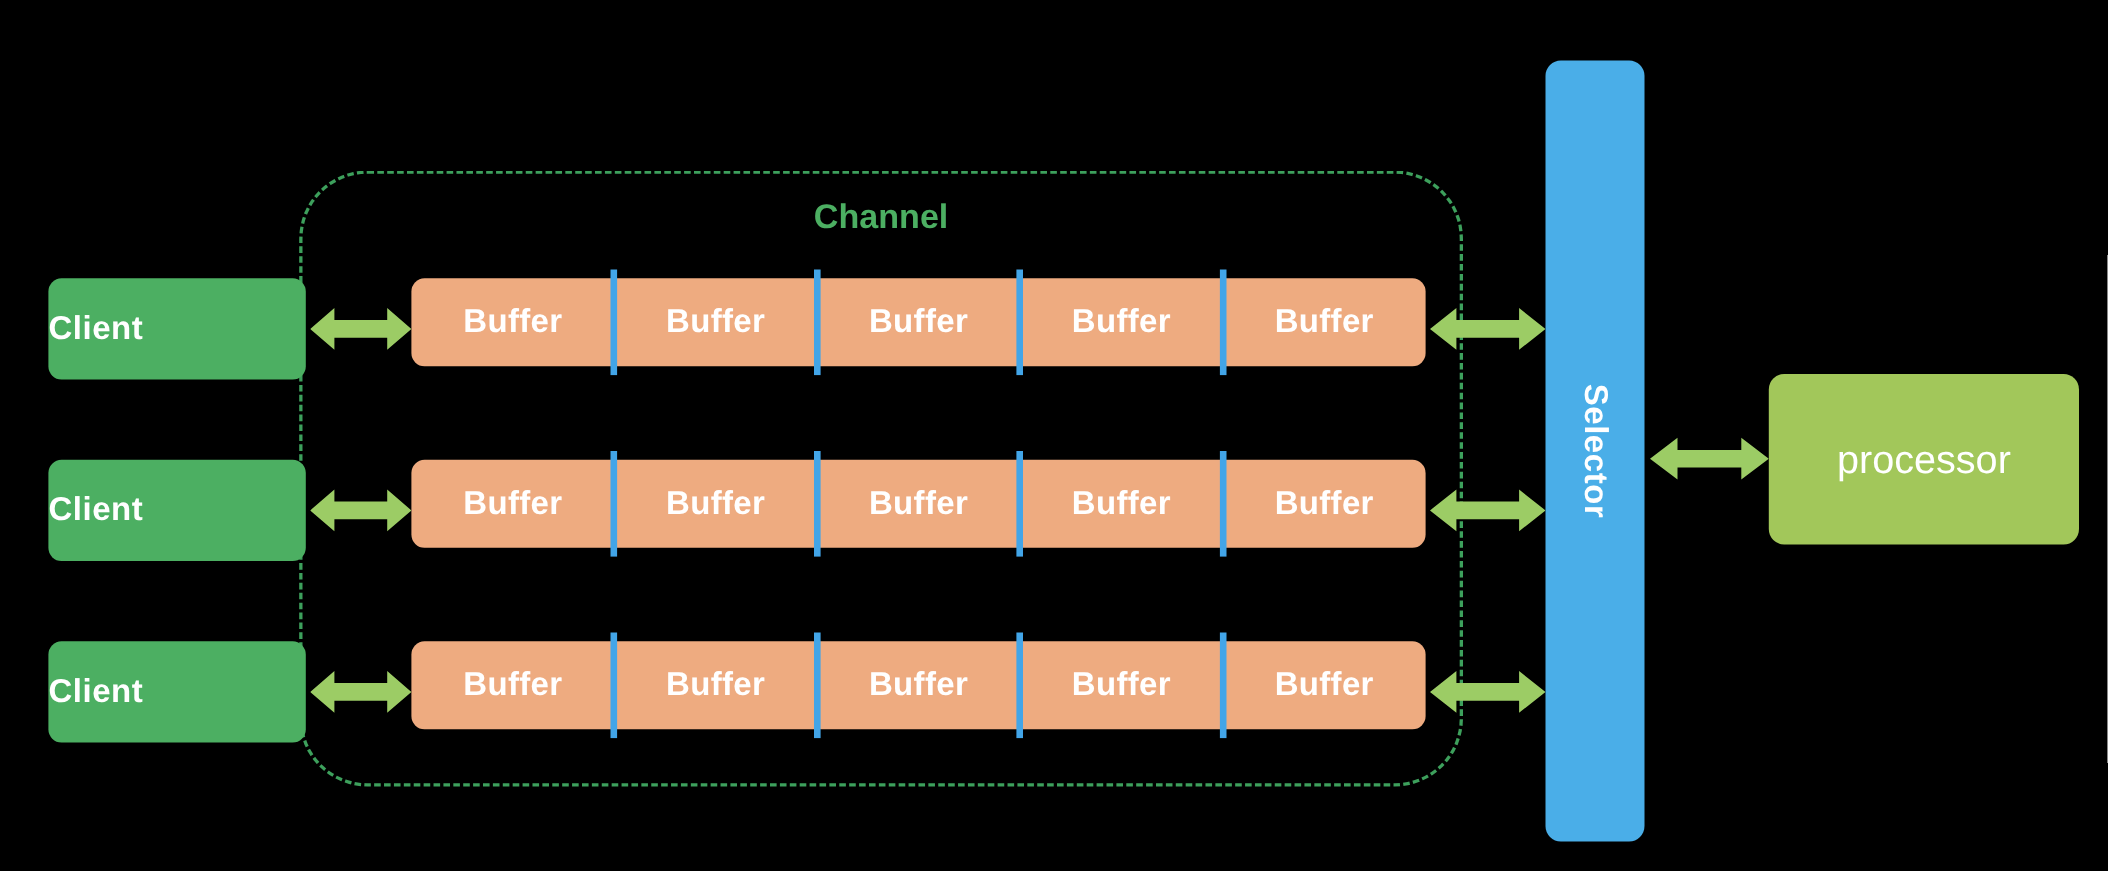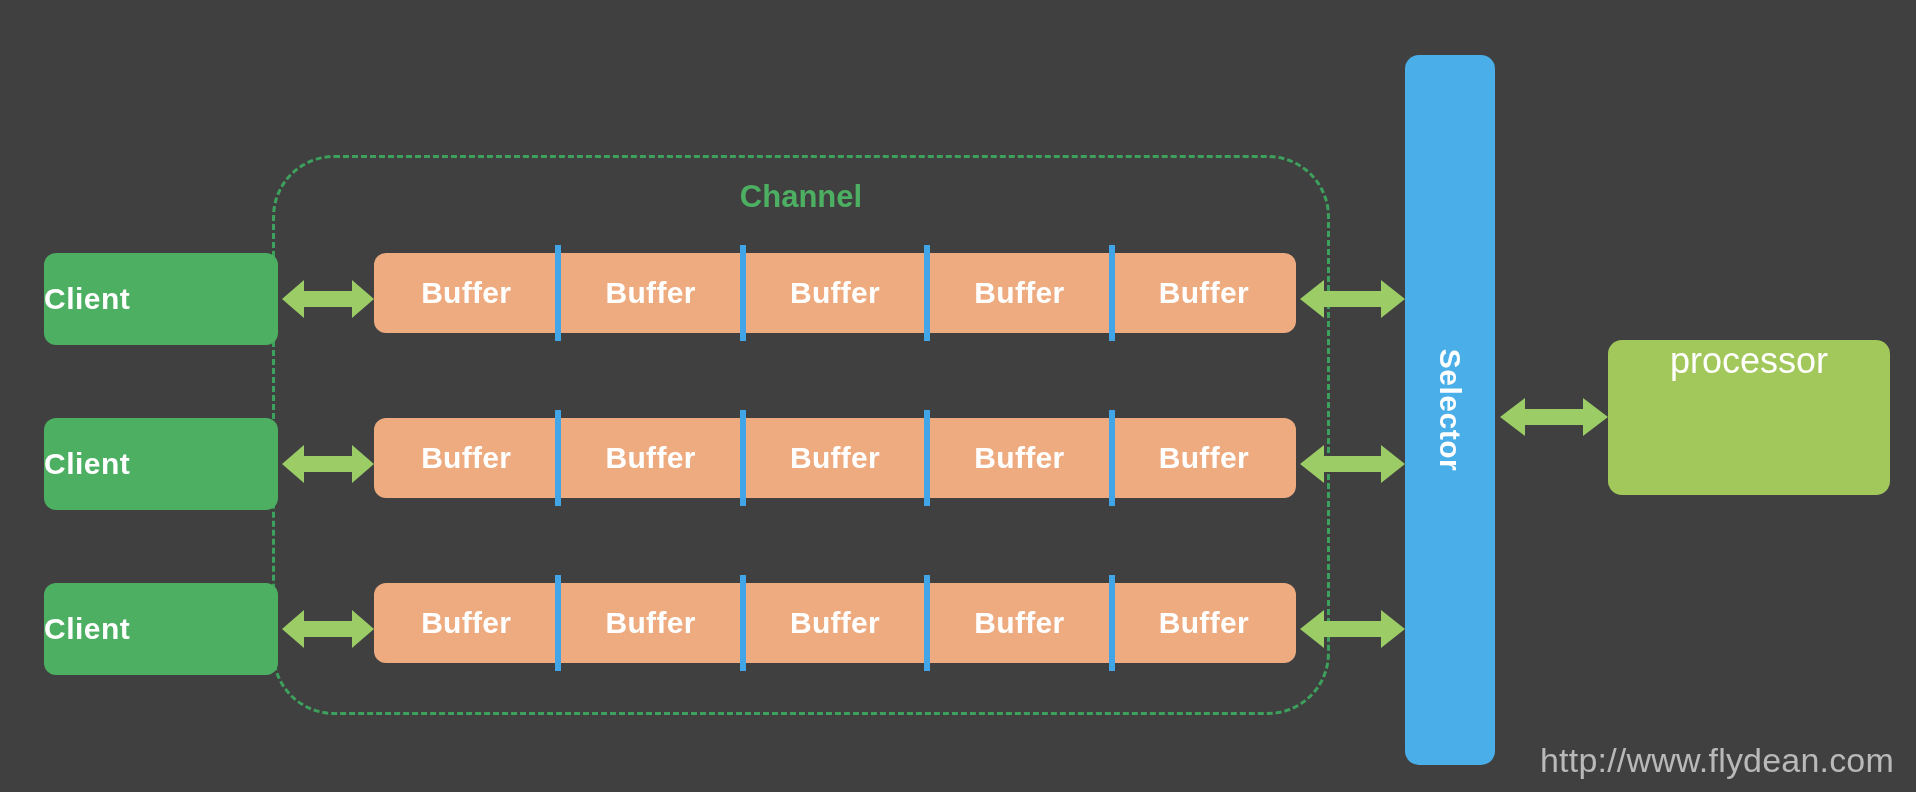--- a/index.html
+++ b/index.html
@@ -7,21 +7,21 @@
     padding: 0;
     background: #ffffff;
   }
   body {
     font-family: "Liberation Sans", sans-serif;
   }
   #canvas {
     position: relative;
     width: 1916px;
     height: 792px;
-    background: #404040;
+    background: #000000;
     overflow: hidden;
   }
 
   
   .client-box {
     position: absolute;
     left: 44px;
     width: 234px;
     height: 92px;
     background: #4caf62;
@@ -137,20 +137,21 @@
   
   .processor-box {
     position: absolute;
     left: 1608px;
     top: 340px;
     width: 282px;
     height: 155px;
     background: #a2c75a;
     border-radius: 14px;
     display: flex;
+    align-items: center;
     justify-content: center;
     color: #ffffff;
     font-size: 36px;
     font-weight: normal;
   }
 
   
   .watermark {
     position: absolute;
     right: 22px;
@@ -272,15 +273,14 @@
   </div>
 
   <div class="selector-bar">
     <span class="selector-label">Selector</span>
   </div>
 
   <div class="processor-box">
     <span>processor</span>
   </div>
 
-  <div class="watermark">http://www.flydean.com</div>
 
 </div>
 
 </body></html>

